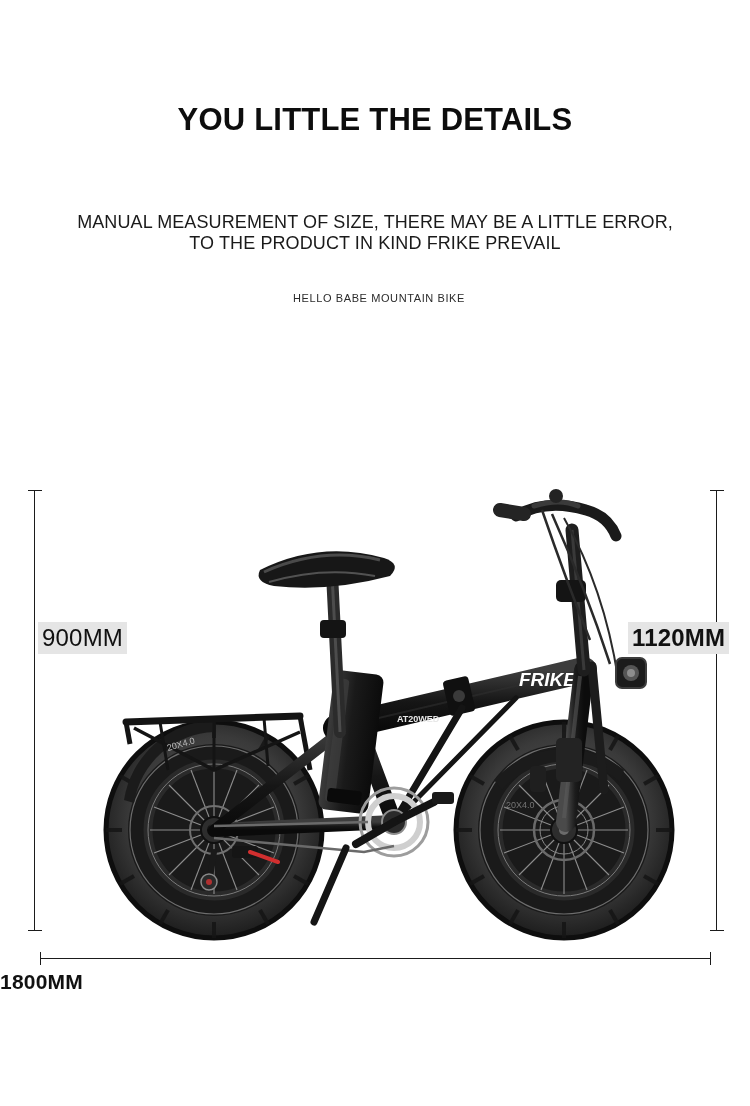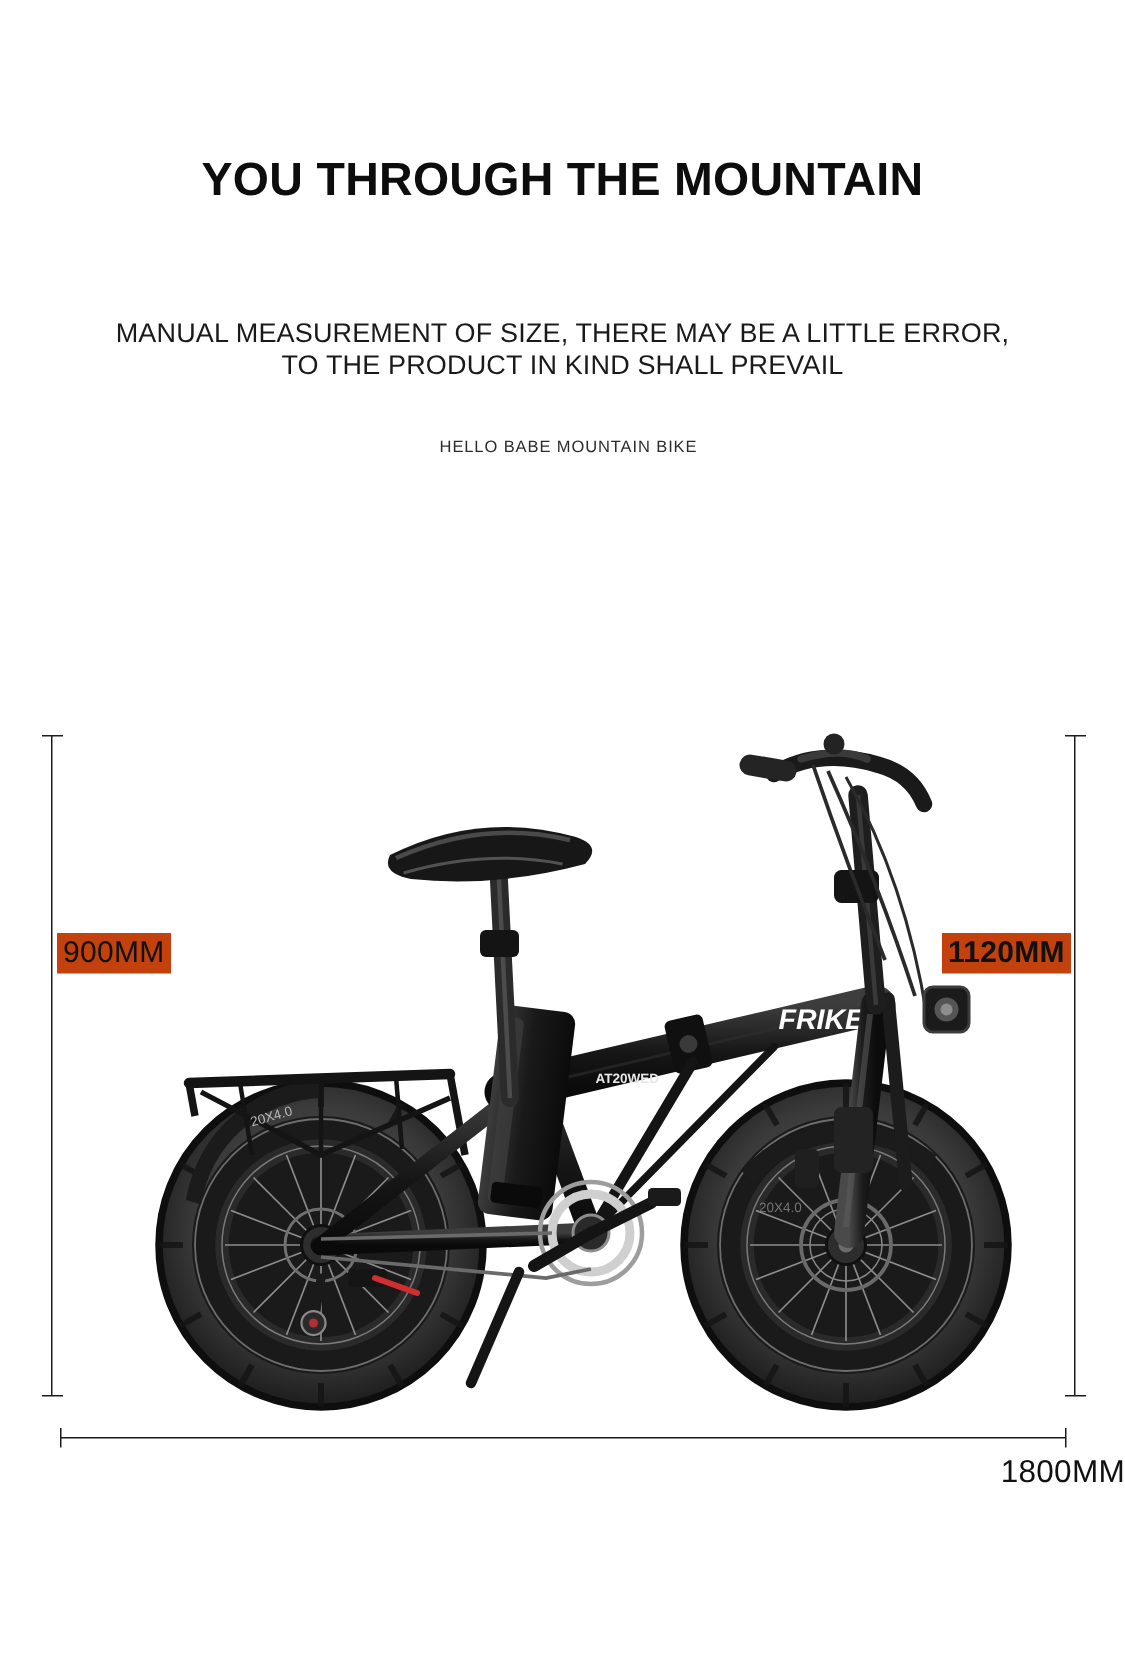--- a/index.html
+++ b/index.html
@@ -105,56 +105,57 @@
     width: 1px;
     height: 13px;
     background: #1b1b1b;
     top: 482px;
   }
   .htick.h-left { left: 40px; }
   .htick.h-right { left: 710px; }
 
   .dim-label {
     position: absolute;
-    font-size: 20px;
+    font-size: 24px;
     color: #111111;
     letter-spacing: 0.2px;
-    background: #c2410c;
+    background: #e5e5e5;
     padding: 2px 4px;
   }
   .dim-left  { left: 38px;  top: 152px; }
   .dim-right { left: 628px; top: 152px; font-weight: bold; }
   .dim-bottom {
     left: 0; top: 500px; width: 750px;
-    text-align: right; background: none; padding: 0;
+    text-align: left; background: none; padding: 0;
     font-size: 21px;
+    font-weight: bold;
   }
 
   
   .bike-wrap {
     position: absolute;
     left: 64px;
     top: 0px;
     width: 660px;
     height: 480px;
   }
   .bike-wrap svg { display: block; width: 100%; height: 100%; }
 </style>
 </head>
 <body>
 
 <div class="page">
 
   <div class="headline">
-    <span class="line2">YOU THROUGH THE MOUNTAIN</span>
+    <span class="line2">YOU LITTLE THE DETAILS</span>
   </div>
 
   <div class="subhead">
     <span>MANUAL MEASUREMENT OF SIZE, THERE MAY BE A LITTLE ERROR,</span>
-    <span class="line2">TO THE PRODUCT IN KIND SHALL PREVAIL</span>
+    <span class="line2">TO THE PRODUCT IN KIND FRIKE PREVAIL</span>
   </div>
 
   <div class="model-line">HELLO BABE MOUNTAIN BIKE</div>
 
   <div class="diagram">
 
     <div class="vline left"></div>
     <div class="vtick l-top"></div>
     <div class="vtick l-bot"></div>
 

